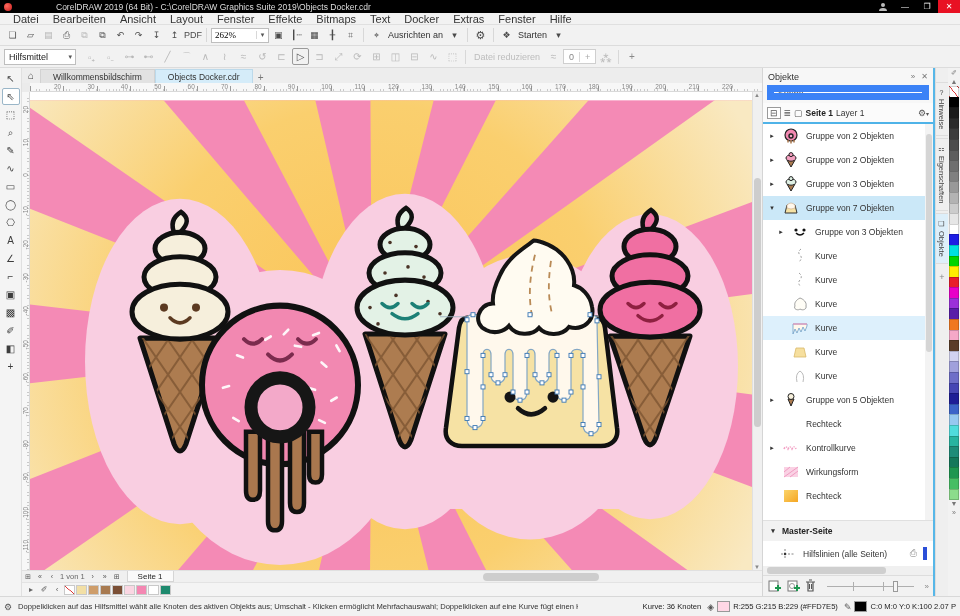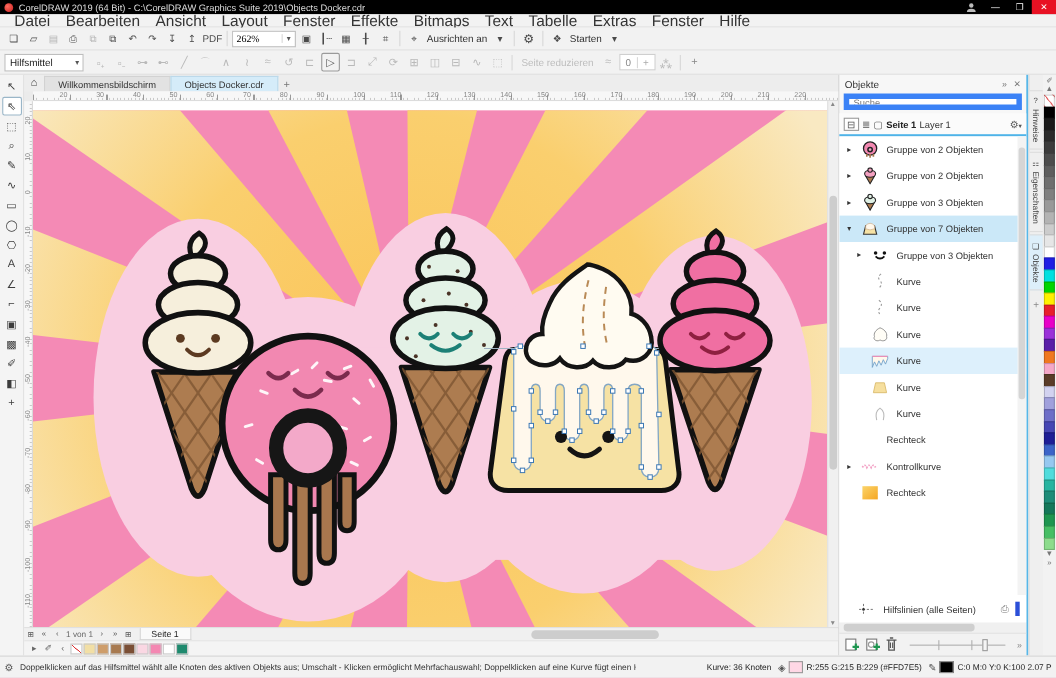--- a/index.html
+++ b/index.html
@@ -1,26 +1,26 @@
 <!DOCTYPE html>
 <html><head>
 <meta charset="utf-8">
 <style>
   *{margin:0;padding:0;box-sizing:border-box;font-family:"Liberation Sans",sans-serif;}
   html,body{width:960px;height:616px;overflow:hidden;background:#EBEBEB;}
   .window{width:960px;height:616px;display:flex;flex-direction:column;font-size:9px;color:#222;}
   
   .titlebar{height:13px;background:#000;color:#ddd;display:flex;align-items:center;font-size:8.5px;flex:0 0 auto;}
   .tb-logo{width:8px;height:8px;border-radius:50%;background:radial-gradient(circle at 35% 35%,#ff6a5e,#c81e1e);margin:0 5px 0 4px;}
-  .tb-title{flex:1;white-space:nowrap;overflow:hidden;}
+  .tb-title{flex:1;white-space:nowrap;overflow:hidden;margin-left:39px;}
   .tb-btn{width:22px;height:13px;display:flex;align-items:center;justify-content:center;color:#fff;font-size:8px;}
   .tb-close{background:#E81123;}
   
   .menubar{height:12px;background:#F2F2F2;border-bottom:1px solid #E0E0E0;display:flex;align-items:center;padding-left:6px;flex:0 0 auto;}
-  .menu-item{padding:0 7px;font-size:14px;color:#333;}
+  .menu-item{padding:0 7px;font-size:11px;color:#333;}
   
   .toolbar{height:21px;background:#F2F2F2;border-bottom:1px solid #DCDCDC;display:flex;align-items:center;padding:0 4px;flex:0 0 auto;gap:1px;}
   .tbi{min-width:17px;height:17px;display:inline-flex;align-items:center;justify-content:center;color:#4a4a4a;font-size:11px;border-radius:2px;}
   .tbi.small{font-size:9px;}
   .tbi.gray{color:#B5B5B5;}
   .sep{width:1px;height:14px;background:#D8D8D8;margin:0 3px;}
   .combo{height:15px;background:#fff;border:1px solid #BEBEBE;display:flex;align-items:center;font-size:9px;}
   .combo input{border:none;width:44px;height:12px;font-size:9px;padding-left:3px;outline:none;font-family:Liberation Serif, serif;}
   .combo .dd{width:12px;text-align:center;color:#555;border-left:1px solid #D8D8D8;font-size:7px;}
   .tlabel{font-size:9px;color:#333;margin:0 2px;}
@@ -69,21 +69,21 @@
   .docpal{height:14px;background:#F4F4F4;display:flex;align-items:center;padding-left:3px;gap:1px;flex:0 0 auto;border-top:1px solid #E3E3E3;}
   .dswatch{width:11px;height:10px;border:1px solid #C9C9C9;}
   .dnone{background:linear-gradient(to top right,#fff 46%,#d33 48%,#d33 52%,#fff 54%);}
   .dicon{font-size:8px;color:#666;width:12px;text-align:center;}
   
   .docker{width:173px;background:#F7F7F7;border-left:1px solid #D5D5D5;border-right:2px solid #57B7E8;display:flex;flex-direction:column;flex:0 0 auto;min-height:0;}
   .dockhead{height:17px;display:flex;align-items:center;padding:0 5px;flex:0 0 auto;}
   .dockhead .t{flex:1;font-size:9px;color:#333;}
   .dockhead .hic{color:#777;font-size:8px;margin-left:6px;}
   .searchrow{padding:0 4px 3px;flex:0 0 auto;}
-  .searchrow input{width:100%;height:15px;border:5px solid #3b82f6;font-size:8.5px;padding:0 4px;outline:none;}
+  .searchrow input{width:100%;height:15px;border:7px solid #3b82f6;font-size:8.5px;padding:0 4px;outline:none;font-weight:bold;}
   .ctrlrow{height:21px;display:flex;align-items:center;border-bottom:2px solid #4FB3E8;background:#FBFBFB;padding:0 4px;gap:3px;flex:0 0 auto;}
   .ctrlrow .cic{font-size:9px;color:#555;}
   .ctrlrow .cic.boxed{border:1px solid #9a9a9a;padding:0 2px;background:#fff;}
   .ctrlrow .pg{font-weight:bold;font-size:8.5px;}
   .ctrlrow .ly{font-size:8.5px;color:#333;}
   .dlist{flex:1;background:#fff;overflow:hidden;position:relative;}
   .drow{height:24px;display:flex;align-items:center;gap:4px;}
   .drow.sel{background:#CBE8F8;}
   .drow.act{background:#DDF0FC;}
   .arr{width:8px;font-size:7px;color:#333;text-align:center;flex:0 0 auto;}
@@ -141,21 +141,21 @@
 
   <div class="menubar" id="menubar">
       <span class="menu-item">Datei</span>
       <span class="menu-item">Bearbeiten</span>
       <span class="menu-item">Ansicht</span>
       <span class="menu-item">Layout</span>
       <span class="menu-item">Fenster</span>
       <span class="menu-item">Effekte</span>
       <span class="menu-item">Bitmaps</span>
       <span class="menu-item">Text</span>
-      <span class="menu-item">Tabelle</span>
+      <span class="menu-item">Docker</span>
       <span class="menu-item">Extras</span>
       <span class="menu-item">Fenster</span>
       <span class="menu-item">Hilfe</span>
     </div>
 
   <div class="toolbar">
     <span id="tb-left" style="display:flex;gap:1px;">
         <span class="tbi small">❏</span>
         <span class="tbi small">▱</span>
         <span class="tbi small gray">▤</span>
@@ -213,21 +213,21 @@
         <span class="tbi">⊐</span>
         <span class="tbi">⤢</span>
         <span class="tbi">⟳</span>
         <span class="tbi">⊞</span>
         <span class="tbi">◫</span>
         <span class="tbi">⊟</span>
         <span class="tbi">∿</span>
         <span class="tbi">⬚</span>
       </span>
     <span class="sep"></span>
-    <span class="graytext">Seite reduzieren</span>
+    <span class="graytext">Datei reduzieren</span>
     <span class="tbi gray small">≈</span>
     <span class="spin">
       <span>0</span>
       <span class="pl">+</span>
     </span>
     <span class="tbi gray">⁂</span>
     <span class="sep"></span>
     <span class="tbi" style="color:#888;">+</span>
   </div>
 
@@ -674,51 +674,75 @@
           <div class="drow" style="padding-left:14px">
             <span class="arr"></span>
             <span class="thumbbox">
               <svg width="20" height="16" viewBox="0 0 20 16">
                 <path d="M7,14 Q5,6 10,3 Q15,6 13,14" fill="none" stroke="#BBB" stroke-width="1"></path>
               </svg>
             </span>
             <span class="dlabel">Kurve</span>
           </div>
           <div class="drow" style="padding-left:5px">
+            <span class="arr">▸</span>
+            <span class="thumbbox">
+              <svg width="20" height="16" viewBox="0 0 20 16">
+                <path d="M7,7 L13,7 L10,14 Z" fill="#AD7C50" stroke="#222" stroke-width="1"></path>
+                <circle cx="10" cy="4.5" r="3" fill="#F7F0DC" stroke="#222" stroke-width="1"></circle>
+              </svg>
+            </span>
+            <span class="dlabel">Gruppe von 5 Objekten</span>
+          </div>
+          <div class="drow" style="padding-left:5px">
             <span class="arr"></span>
             <span class="thumbbox">
               <svg width="20" height="16" viewBox="0 0 20 16"></svg>
             </span>
             <span class="dlabel">Rechteck</span>
           </div>
           <div class="drow" style="padding-left:5px">
             <span class="arr">▸</span>
             <span class="thumbbox">
               <svg width="20" height="16" viewBox="0 0 20 16">
                 <path d="M3,9 q2,-4 4,0 q2,-4 4,0 q2,-4 4,0" fill="none" stroke="#F2A0C4" stroke-width="1.6" stroke-dasharray="1.5,1.2"></path>
               </svg>
             </span>
             <span class="dlabel">Kontrollkurve</span>
+          </div>
+          <div class="drow" style="padding-left:5px">
+            <span class="arr"></span>
+            <span class="thumbbox">
+              <svg width="20" height="16" viewBox="0 0 20 16">
+                <rect x="3" y="3" width="14" height="10" fill="#FAD2E4"></rect>
+                <path d="M3,13 L17,3 M3,8 L9,3 M9,13 L17,7" stroke="#F09CC2" stroke-width="1"></path>
+              </svg>
+            </span>
+            <span class="dlabel">Wirkungsform</span>
           </div>
           <div class="drow" style="padding-left:5px">
             <span class="arr"></span>
             <span class="thumbbox">
               <svg width="20" height="16" viewBox="0 0 20 16">
                 <defs>
                   <linearGradient id="grx" x1="0" y1="0" x2="1" y2="1">
                     <stop offset="0" stop-color="#FBD46A"></stop>
                     <stop offset="1" stop-color="#F5A623"></stop>
                   </linearGradient>
                 </defs>
                 <rect x="3" y="2" width="14" height="12" fill="url(#grx)"></rect>
               </svg>
             </span>
             <span class="dlabel">Rechteck</span>
           </div>
         </div>
+      <div class="masterhead">
+        <span class="arr">▾</span>
+        <span>Master-Seite</span>
+      </div>
       <div class="guiderow">
         <span class="thumbbox">
             <svg width="20" height="16">
               <path d="M3,8 H17 M7,3 V13" stroke="#666" stroke-width="0.8" stroke-dasharray="2,1.5"></path>
               <circle cx="7" cy="8" r="1.2" fill="#333"></circle>
             </svg>
           </span>
         <span class="dlabel">Hilfslinien (alle Seiten)</span>
         <span class="gic">⎙</span>
         <span class="pen"></span>

